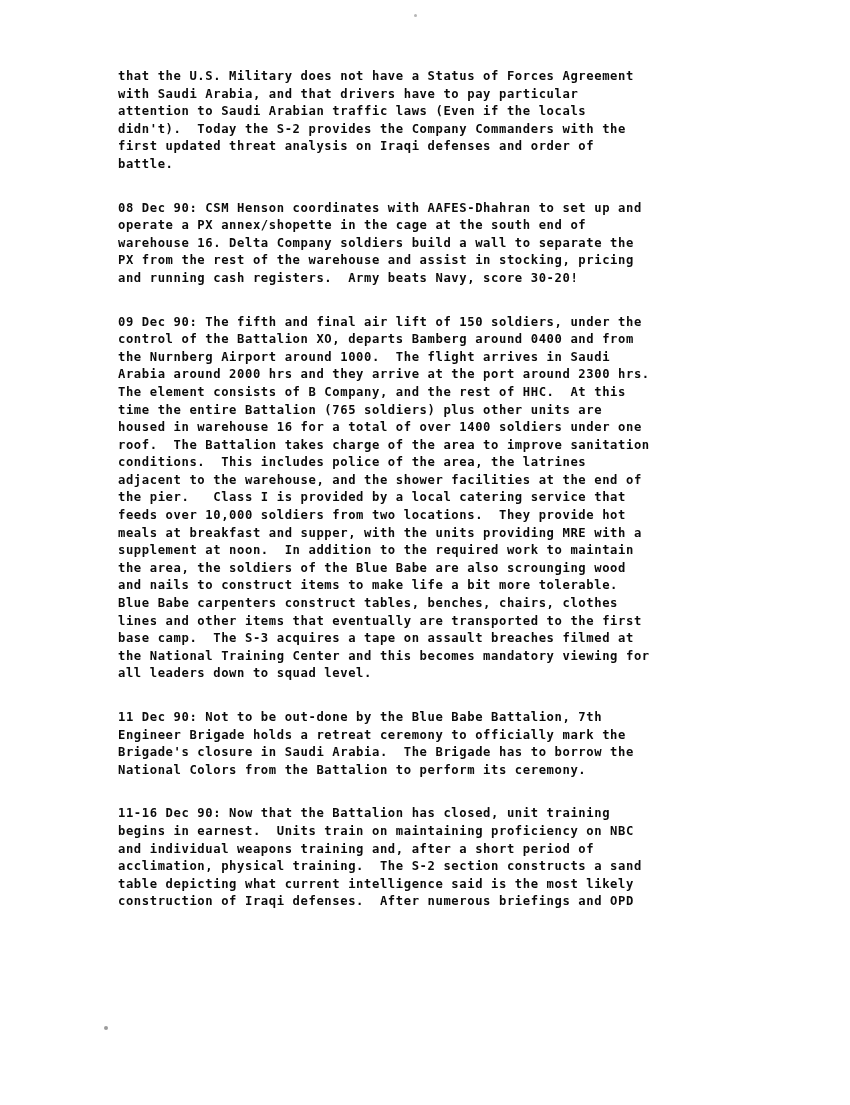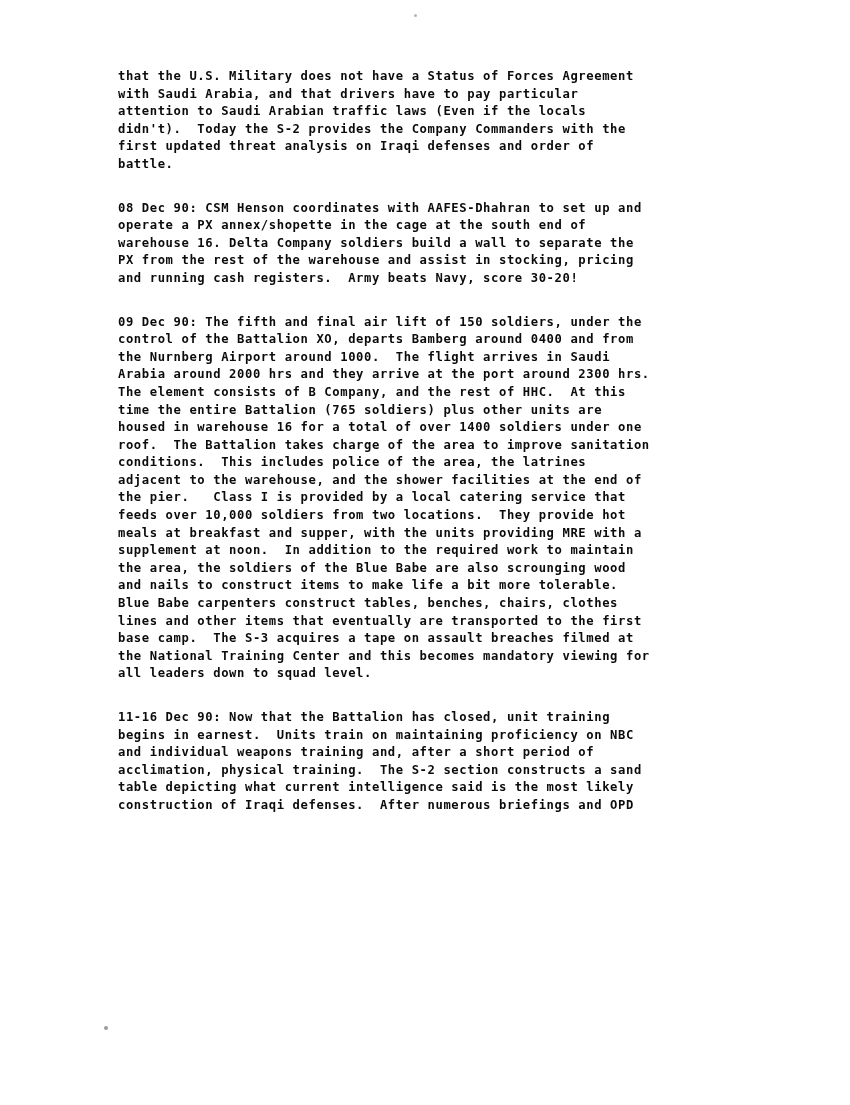--- a/index.html
+++ b/index.html
@@ -94,20 +94,24 @@
 feeds over 10,000 soldiers from two locations.  They provide hot
 meals at breakfast and supper, with the units providing MRE with a
 supplement at noon.  In addition to the required work to maintain
 the area, the soldiers of the Blue Babe are also scrounging wood
 and nails to construct items to make life a bit more tolerable.
 Blue Babe carpenters construct tables, benches, chairs, clothes
 lines and other items that eventually are transported to the first
 base camp.  The S-3 acquires a tape on assault breaches filmed at
 the National Training Center and this becomes mandatory viewing for
 all leaders down to squad level.</p>
+    <p class="para">11 Dec 90: Not to be out-done by the Blue Babe Battalion, 7th
+Engineer Brigade holds a retreat ceremony to officially mark the
+Brigade's closure in Saudi Arabia.  The Brigade has to borrow the
+National Colors from the Battalion to perform its ceremony.</p>
     <p class="para">11-16 Dec 90: Now that the Battalion has closed, unit training
 begins in earnest.  Units train on maintaining proficiency on NBC
 and individual weapons training and, after a short period of
 acclimation, physical training.  The S-2 section constructs a sand
 table depicting what current intelligence said is the most likely
 construction of Iraqi defenses.  After numerous briefings and OPD</p>
   </div>
 
   <div class="speck speck-bottom"></div>
 

